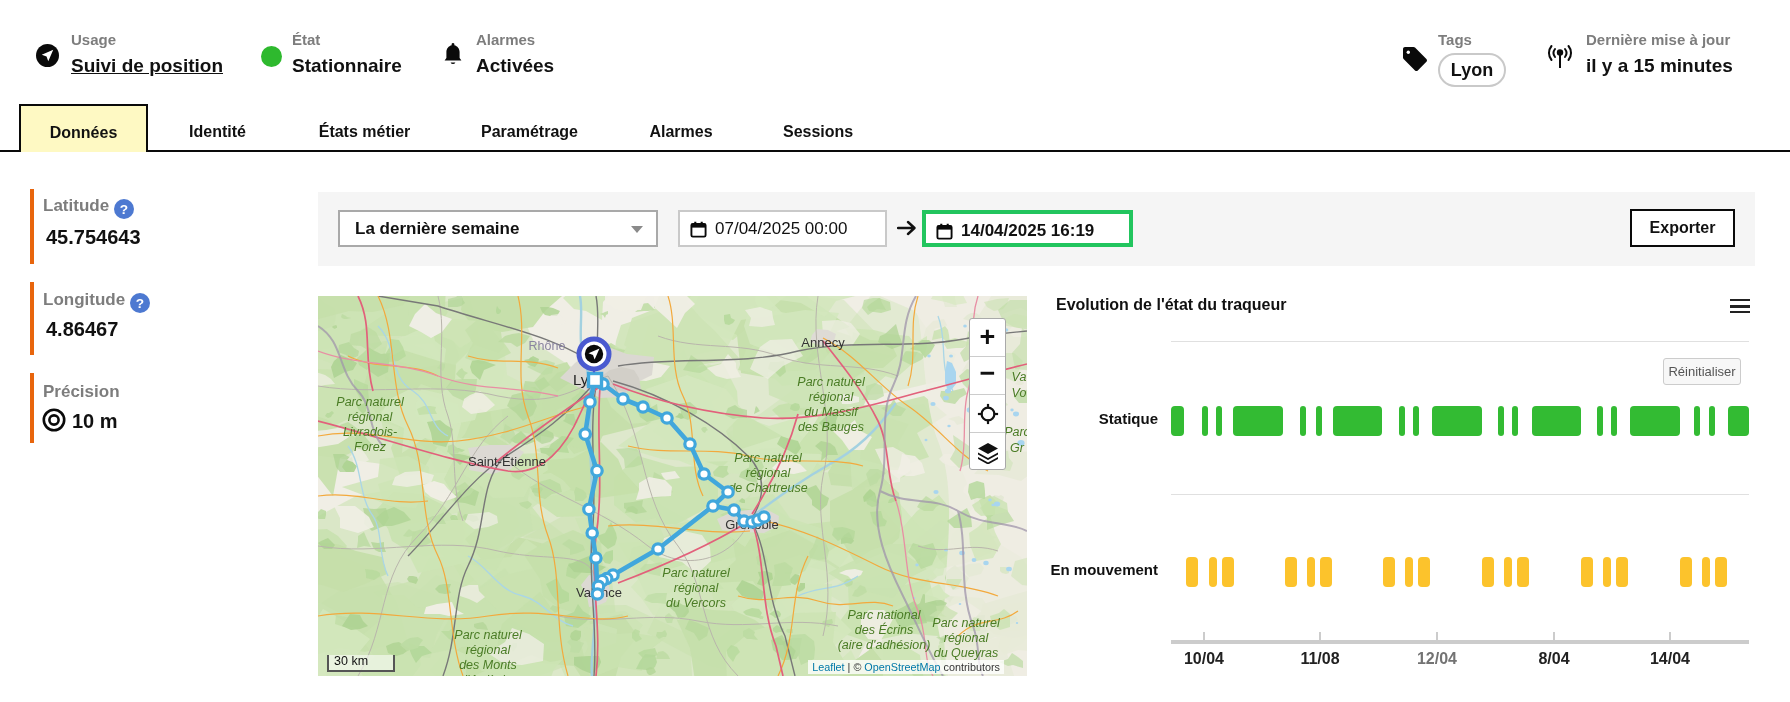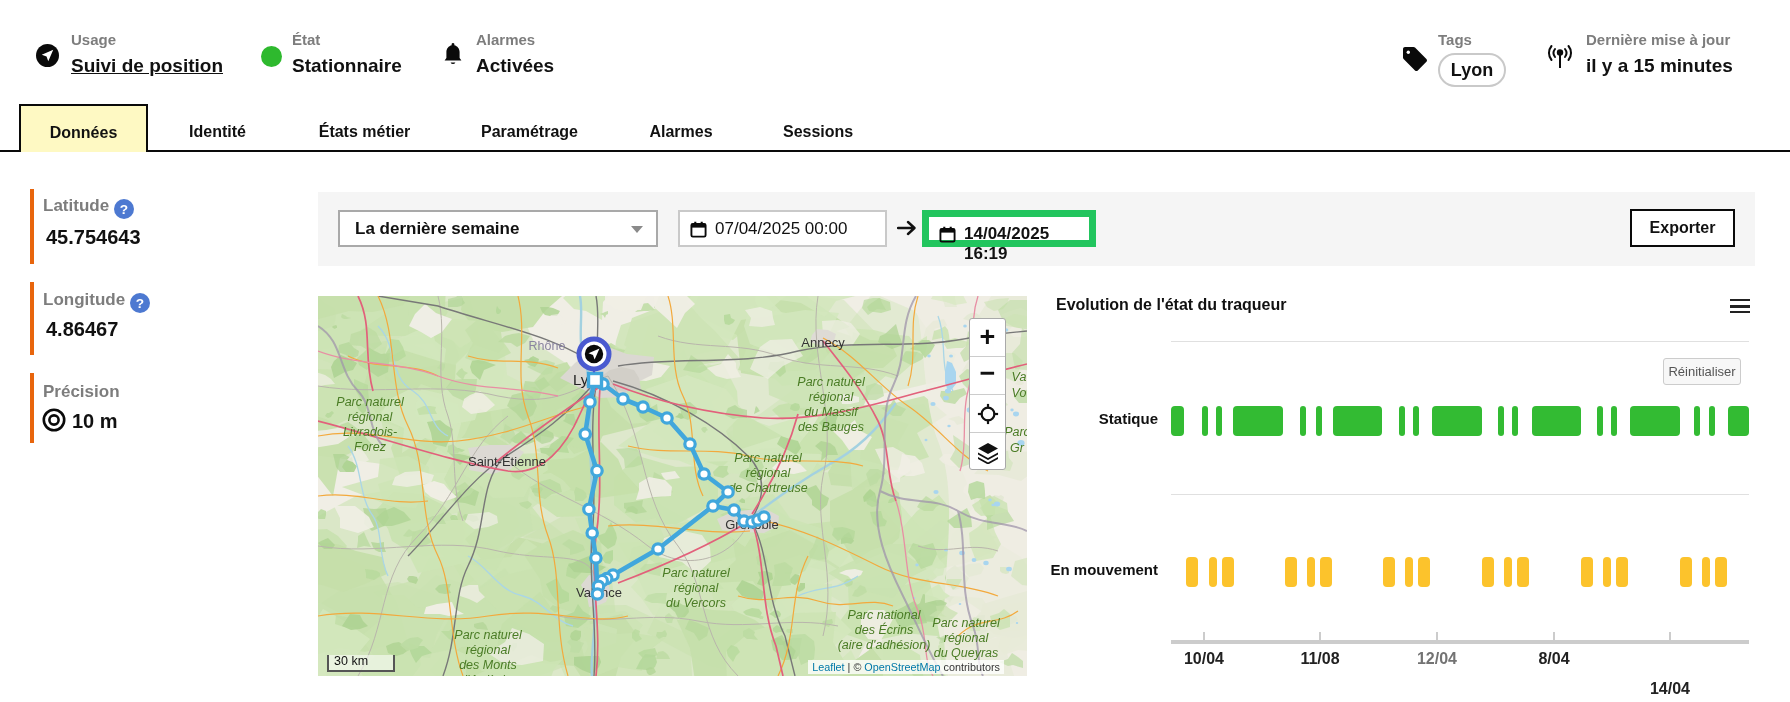--- a/index.html
+++ b/index.html
@@ -92,21 +92,21 @@
       <rect x="1.5" y="3" width="15" height="13.5" rx="1.5" fill="none" stroke="#0a0a0a" stroke-width="2"></rect>
       <rect x="1.5" y="3" width="15" height="4" fill="#0a0a0a"></rect>
       <rect x="4.5" y="0.8" width="2.2" height="3.4" fill="#0a0a0a"></rect>
       <rect x="11.3" y="0.8" width="2.2" height="3.4" fill="#0a0a0a"></rect>
     </svg>
     <span class="abs" style="left:35px;top:7px;font-size:17px;font-weight:normal;color:#111;">07/04/2025 00:00</span>
   </div>
   <svg class="abs" style="left:897px;top:220px;" width="20" height="16" viewBox="0 0 20 16">
       <path d="M1 8 L17 8 M11 2 L17.5 8 L11 14" fill="none" stroke="#111" stroke-width="2.4" stroke-linecap="round" stroke-linejoin="round"></path>
     </svg>
-  <div class="abs" style="left:922px;top:210px;width:174px;height:37px;background:#fff;border:7px solid #22c55e;">
+  <div class="abs" style="left:922px;top:210px;width:211px;height:37px;background:#fff;border:4px solid #22c55e;">
     <svg class="abs" style="left:10px;top:9px;" width="17" height="17" viewBox="0 0 18 18">
       <rect x="1.5" y="3" width="15" height="13.5" rx="1.5" fill="none" stroke="#0a0a0a" stroke-width="2"></rect>
       <rect x="1.5" y="3" width="15" height="4" fill="#0a0a0a"></rect>
       <rect x="4.5" y="0.8" width="2.2" height="3.4" fill="#0a0a0a"></rect>
       <rect x="11.3" y="0.8" width="2.2" height="3.4" fill="#0a0a0a"></rect>
     </svg>
     <span class="abs" style="left:35px;top:7px;font-size:17px;font-weight:bold;color:#111;">14/04/2025 16:19</span>
   </div>
   <div class="abs" style="left:1630px;top:209px;width:105px;height:38px;background:#fff;border:2px solid #0a0a0a;text-align:center;line-height:34px;font-size:16px;font-weight:bold;color:#111;">Exporter</div>
 
@@ -759,15 +759,15 @@
   <div class="abs" style="left:1171px;top:640px;width:578px;height:4px;background:#ccc;"></div>
   <div class="abs" style="left:1203px;top:632px;width:2px;height:8px;background:#ccc;"></div>
   <div class="abs" style="left:1319px;top:632px;width:2px;height:8px;background:#ccc;"></div>
   <div class="abs" style="left:1436px;top:632px;width:2px;height:8px;background:#ccc;"></div>
   <div class="abs" style="left:1553px;top:632px;width:2px;height:8px;background:#ccc;"></div>
   <div class="abs" style="left:1669px;top:632px;width:2px;height:8px;background:#ccc;"></div>
   <div class="abs" style="left:1164px;top:650px;width:80px;text-align:center;font-size:16px;font-weight:bold;color:#222;">10/04</div>
   <div class="abs" style="left:1280px;top:650px;width:80px;text-align:center;font-size:16px;font-weight:bold;color:#222;">11/08</div>
   <div class="abs" style="left:1397px;top:650px;width:80px;text-align:center;font-size:16px;font-weight:bold;color:#737373;">12/04</div>
   <div class="abs" style="left:1514px;top:650px;width:80px;text-align:center;font-size:16px;font-weight:bold;color:#222;">8/04</div>
-  <div class="abs" style="left:1630px;top:650px;width:80px;text-align:center;font-size:16px;font-weight:bold;color:#222;margin-top:30px;">14/04</div>
+  <div class="abs" style="left:1630px;top:650px;width:80px;text-align:center;font-size:16px;font-weight:bold;color:#222;">14/04</div>
 
 </div>
 
 </body></html>

